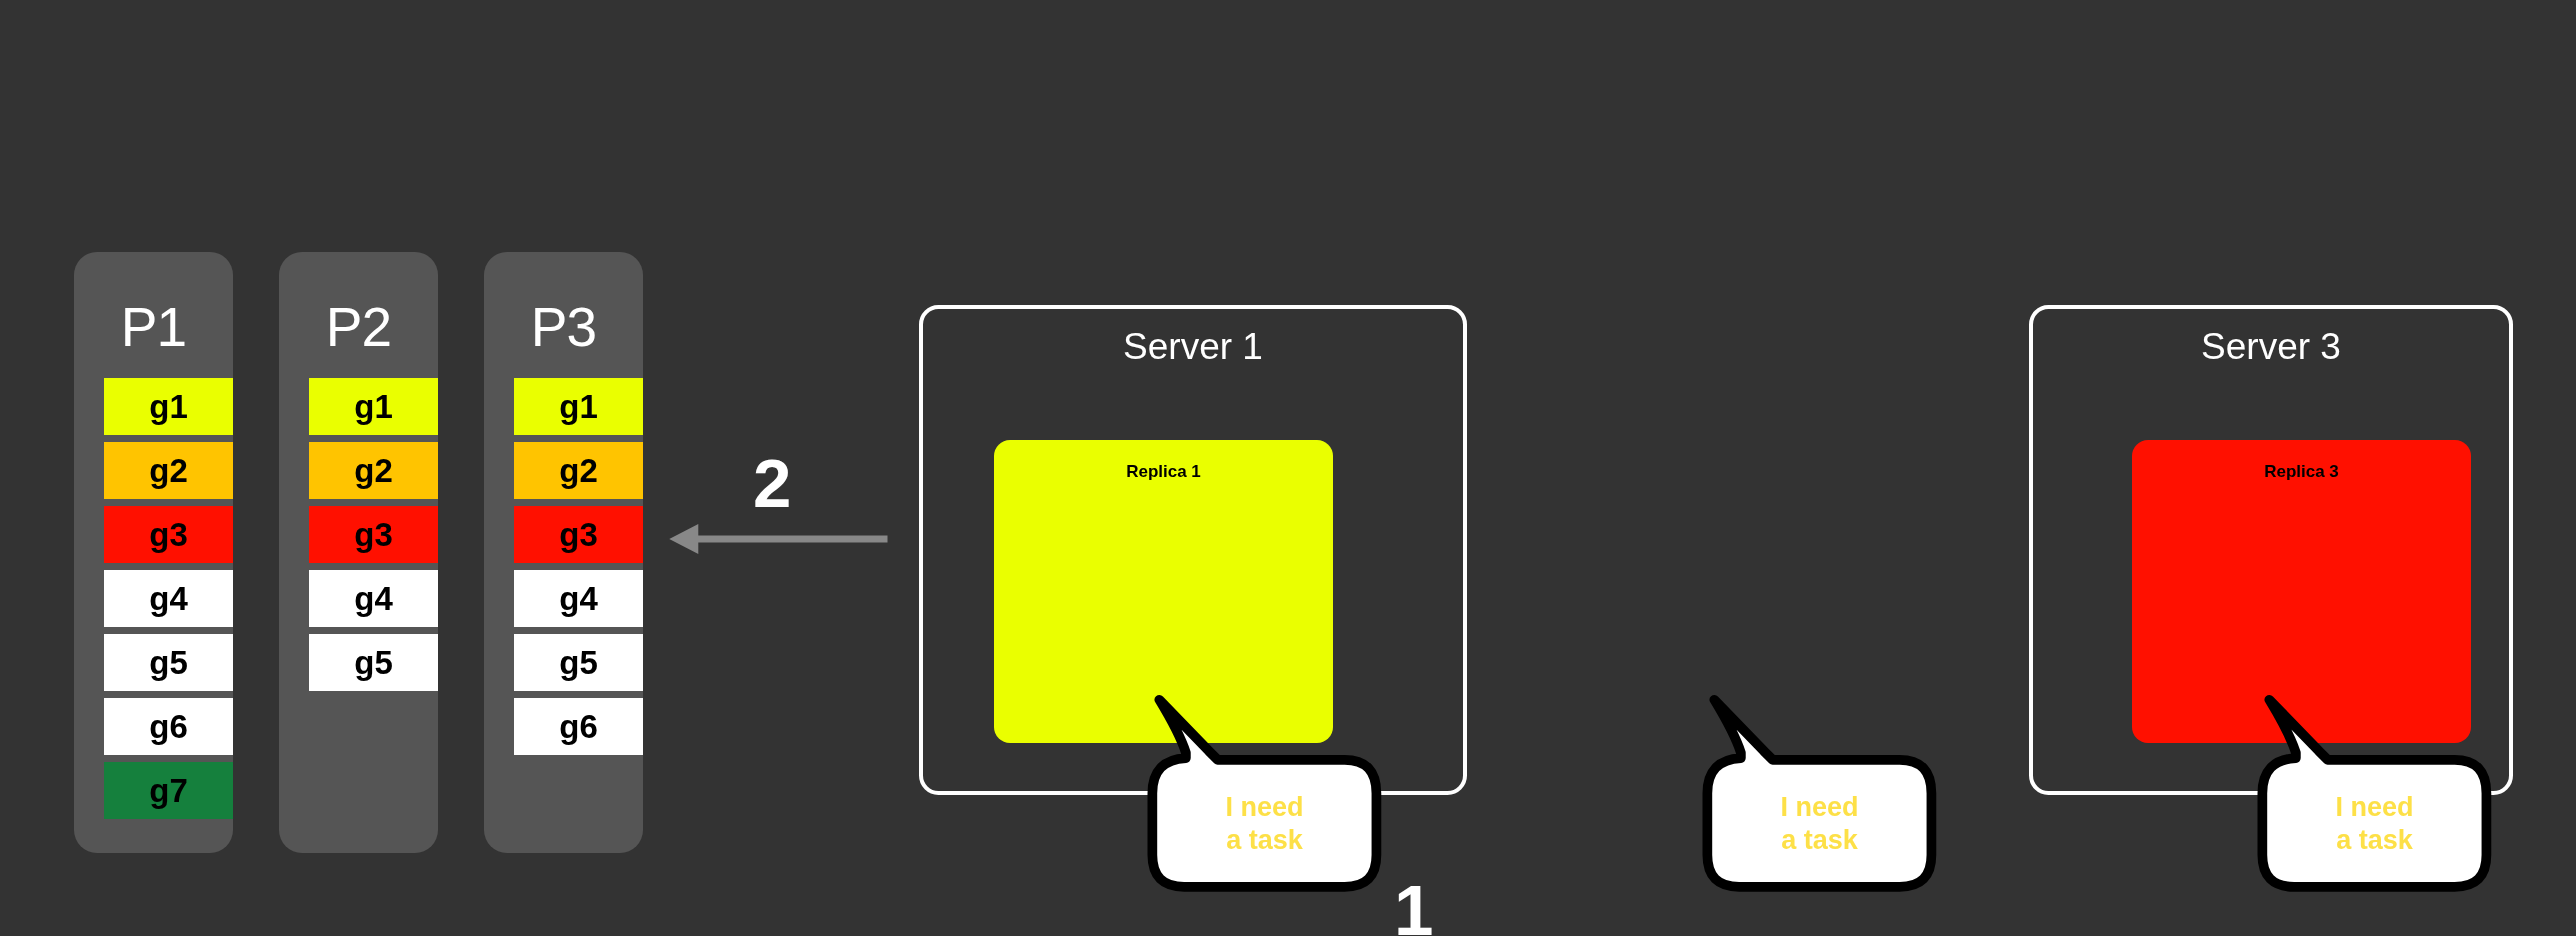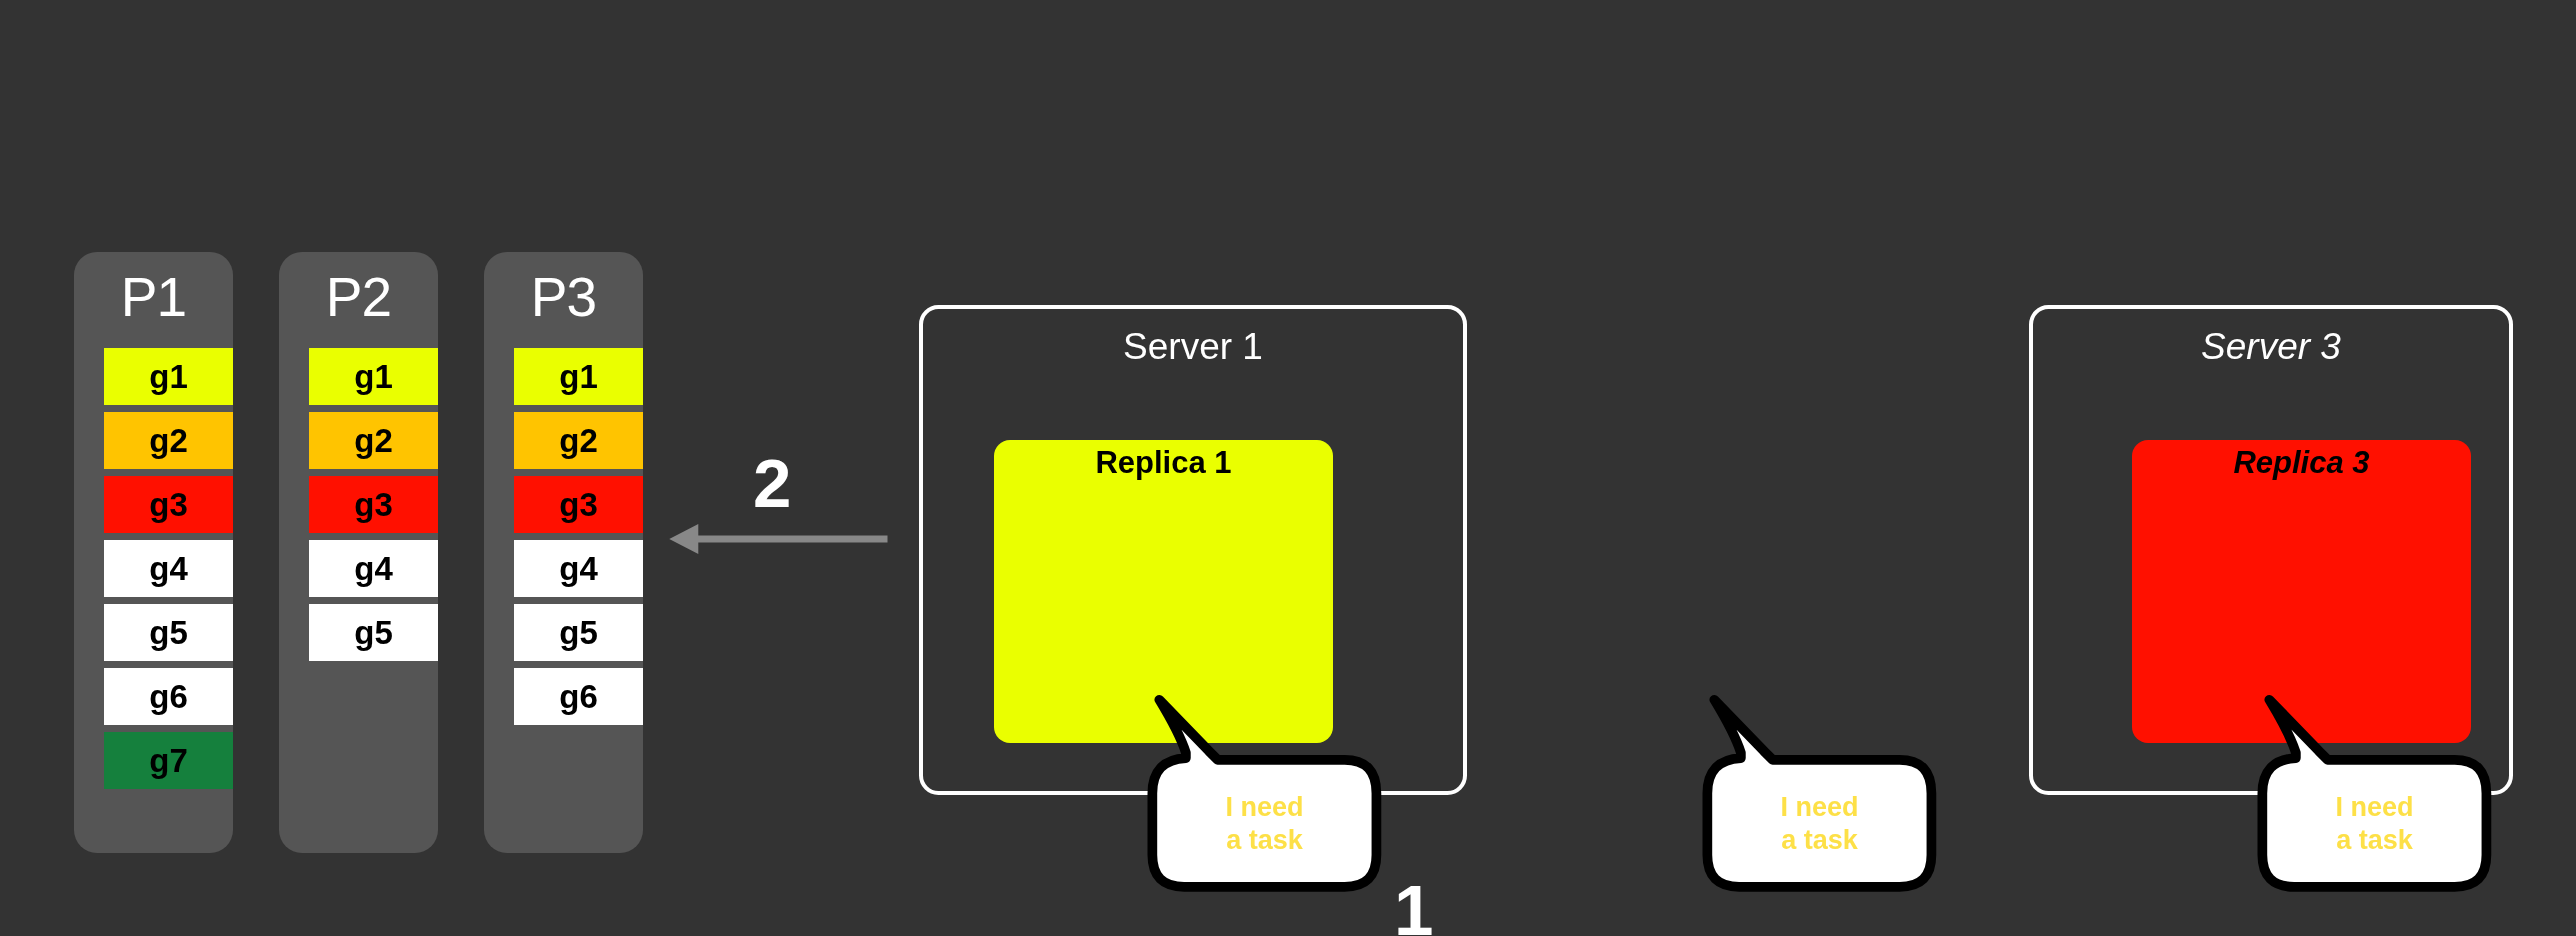--- a/index.html
+++ b/index.html
@@ -26,21 +26,21 @@
     display: flex;
     flex-direction: column;
     align-items: center;
     box-sizing: border-box;
   }
   .partition-title {
     color: #ffffff;
     font-size: 55px;
     font-weight: 400;
     line-height: 1;
-    margin-top: 18px;
+    margin-top: 48px;
     margin-bottom: 23px;
     letter-spacing: -0.9px;
   }
   .slot-list {
     display: flex;
     flex-direction: column;
     align-items: flex-end;
     width: 100%;
   }
   .slot {
@@ -95,26 +95,26 @@
     font-weight: 400;
     line-height: 1;
   }
   .replica {
     position: absolute;
     border-radius: 16px;
     box-sizing: border-box;
   }
   .replica-label {
     position: absolute;
-    top: 7px;
+    top: 23px;
     left: 0;
     right: 0;
     text-align: center;
     color: #000000;
-    font-size: 31px;
+    font-size: 17px;
     font-weight: bold;
     line-height: 1;
   }
 
   
   .bubble {
     position: absolute;
     width: 0;
     height: 0;
   }
@@ -209,21 +209,21 @@
       <path d="M 78 60 L 22 2 Q 45 40 52 62 L 52 68
                Q 14 70 14 108 L 14 178
                Q 14 214 50 214 L 232 214
                Q 268 214 268 178 L 268 108
                Q 268 70 232 70 L 88 70 Z" fill="#FFFFFF" stroke="#000000" stroke-width="11" stroke-linejoin="round"></path>
     </svg>
     <div class="bubble-text" style="left:54px; top:93px;">I need
 a task</div>
   </div>
 
-  <div class="server" style="left:2029px; top:305px; width:484px; height:490px;font-style:italic;">
+  <div class="server" style="left:2029px; top:305px; width:484px; height:490px;">
     <div class="server-title">Server 3</div>
     <div class="replica" style="left:71px; top:131px; width:339px; height:303px; background:#FF1000;margin-left:28px;">
       <div class="replica-label">Replica 3</div>
     </div>
   </div>
 
   <div class="bubble" style="left:2250px; top:698px;">
     <svg width="247" height="203" viewBox="0 0 280 230">
       <path d="M 78 60 L 22 2 Q 45 40 52 62 L 52 68
                Q 14 70 14 108 L 14 178

